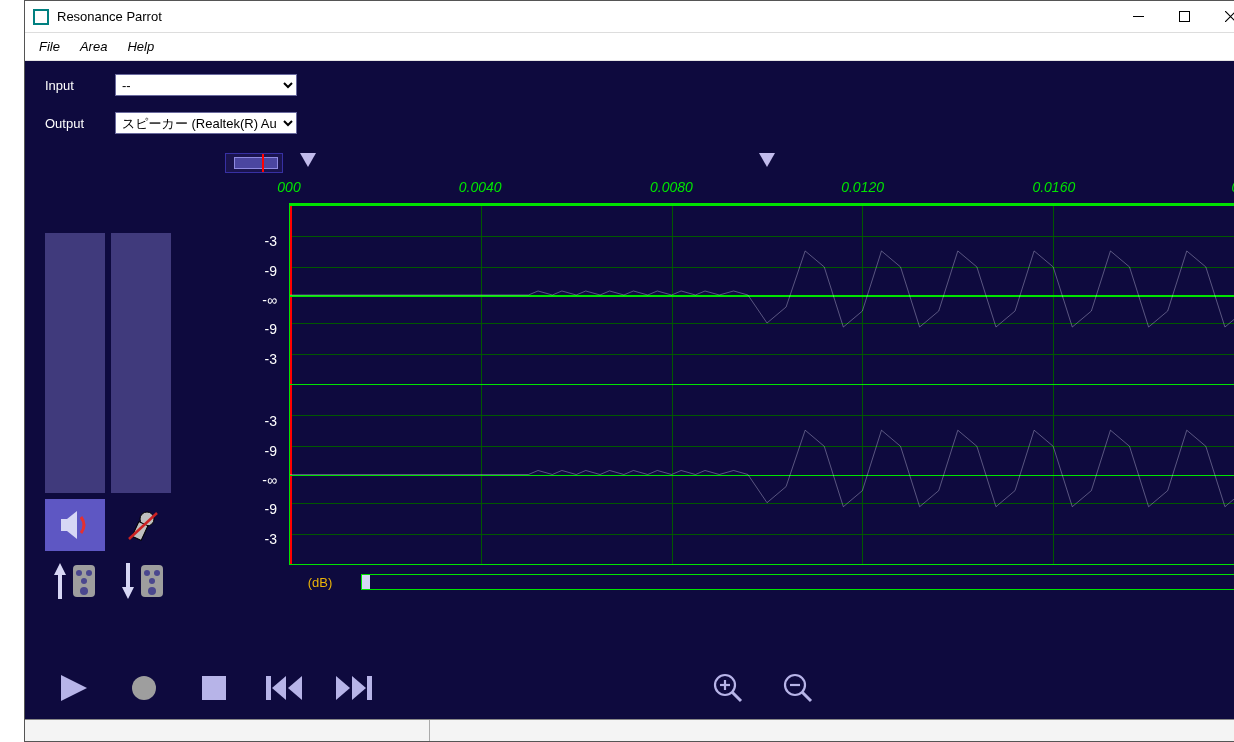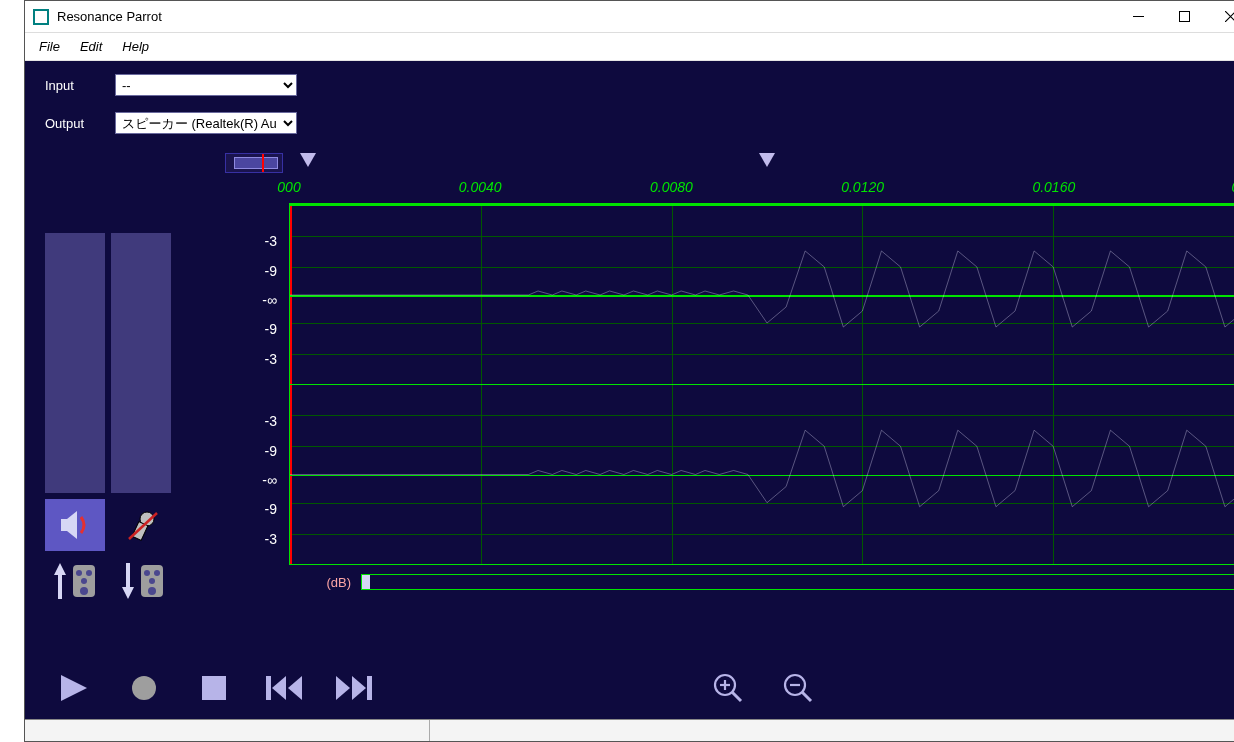--- a/index.html
+++ b/index.html
@@ -59,21 +59,21 @@
   .track .grid-v { position: absolute; top: 0; bottom: 0; width: 1px; background: #005800; }
   .track .grid-h { position: absolute; left: 0; right: 0; height: 1px; background: #005800; }
   .track .center { position: absolute; left: 0; right: 0; top: 50%; height: 1.5px; background: #00e400; }
   .track .rededge { position: absolute; left: 0; top: 0; bottom: 0; width: 2px; background: #f00; }
   .track svg.wave { position: absolute; inset: 0; width: 100%; height: 100%; }
 
   .dblabels { position: relative; }
   .dblabels span { position: absolute; width: 60px; text-align: right; color: #fff; font-size: 14px; }
 
   .progressrow { display: flex; align-items: center; height: 26px; margin-top: 4px; }
-  .progressrow .lab { width: 72px; text-align: right; padding-right: 10px; color: #fca5a5; }
+  .progressrow .lab { width: 72px; text-align: center; padding-right: 10px; color: #eab308; }
   .progressrow .bar { flex: 1; height: 16px; border: 1px solid #00e400; position: relative; }
   .progressrow .bar .fill { position: absolute; left: 0; top: 0; bottom: 0; width: 8px; background: #d7d7f5; }
 
   .vzoom { position: absolute; right: -50px; top: 200px; width: 40px; }
   .vzoom .btn { width: 36px; height: 36px; margin-bottom: 18px; display:flex;align-items:center;justify-content:center;}
 
   
   .statusbar { height: 22px; border-top: 1px solid #888; background: #f4f4f4; display: flex; align-items: center; font-size: 12.5px; color: #000; }
   .statusbar .cell { border-right: 1px solid #aaa; height: 100%; display: flex; align-items:center; padding: 0 8px; }
 </style>
@@ -97,21 +97,21 @@
       </div>
     <div class="ctl">
         <svg viewBox="0 0 11 11">
           <path d="M0 0 L11 11 M11 0 L0 11" stroke="#000" stroke-width="1.2"></path>
         </svg>
       </div>
   </div>
 
   <div class="menubar">
     <div class="item">File</div>
-    <div class="item">Edit</div>
+    <div class="item">Area</div>
     <div class="item">Help</div>
   </div>
 
   <div class="client">
 
     <div class="io-bar">
       <div class="io-row">
         <label>Input</label>
         <select><option>--</option></select>
       </div>

